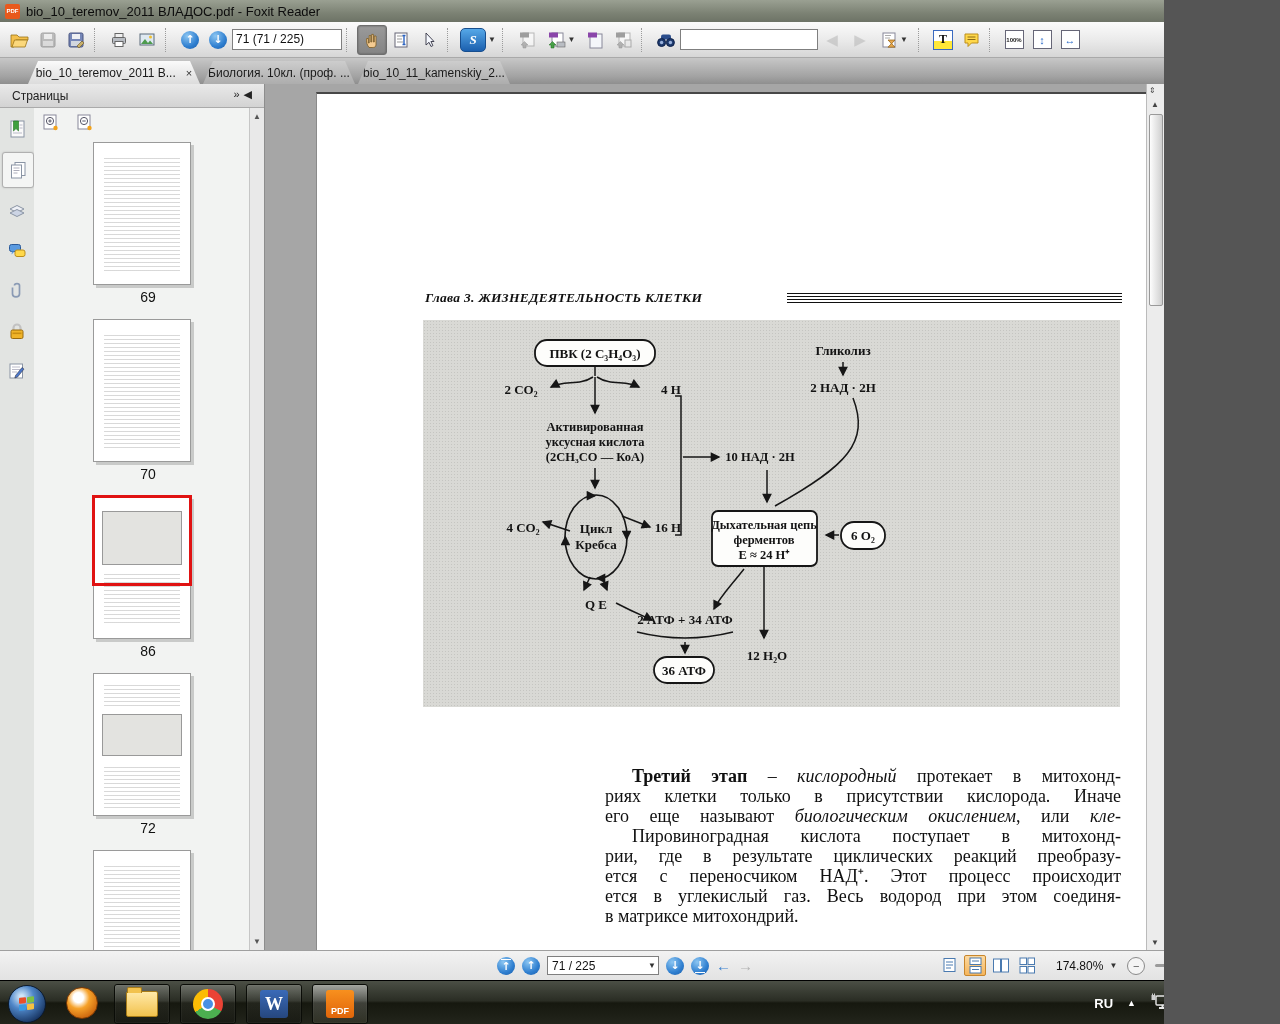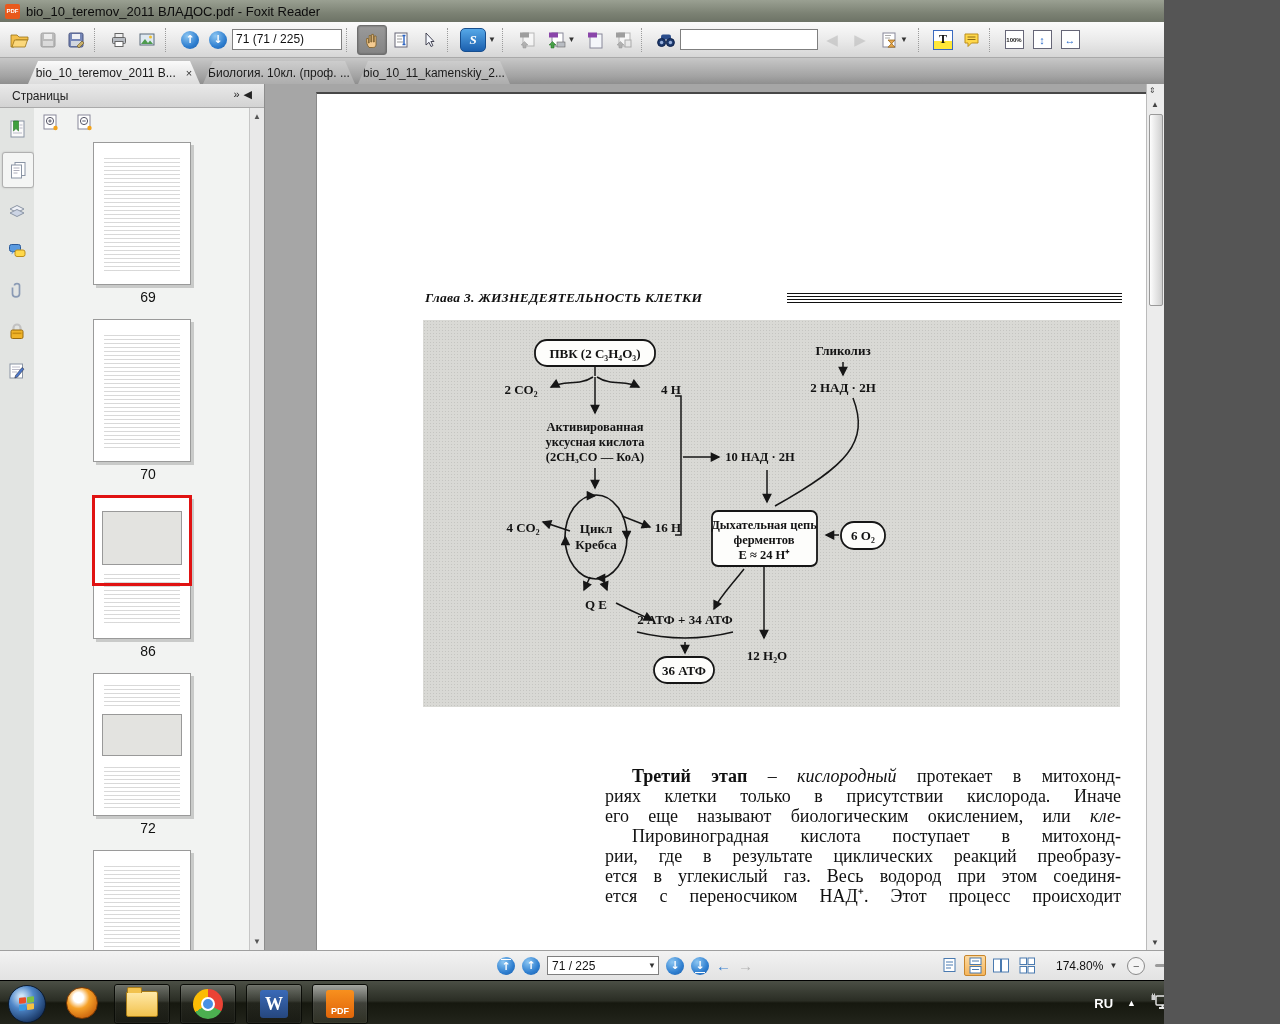--- a/index.html
+++ b/index.html
@@ -506,25 +506,26 @@
           <text x="173" y="289">Q  Е</text>
           <text x="262" y="304">2 АТФ + 34 АТФ</text>
           <text x="344" y="340">12 H₂O</text>
           <text x="261" y="355">36 АТФ</text>
         </g>
       </svg>
 
       <div class="bodytext">
           <div class="tline tindent"><span style="font-weight: bold;">Третий этап</span><span> – </span><span style="font-style: italic;">кислородный</span><span> протекает в митохонд-</span></div>
           <div class="tline"><span>риях клетки только в присутствии кислорода. Иначе</span></div>
-          <div class="tline"><span>его еще называют </span><span style="">биологическим окислением</span><span>, или </span><span style="font-style: italic;">кле-</span></div>
+          <div class="tline"><span>его еще называют </span><span style="font-style: italic;">биологическим окислением</span><span>, или </span><span style="font-style: italic;">кле-</span></div>
           <div class="tline tindent"><span>Пировиноградная кислота поступает в митохонд-</span></div>
           <div class="tline"><span>рии, где в результате циклических реакций преобразу-</span></div>
+          <div class="tline"><span>ется с переносчиком НАД⁺. Этот процесс происходит</span></div>
           <div class="tline"><span>ется в углекислый газ. Весь водород при этом соединя-</span></div>
-          <div class="tline"><span>ется с переносчиком НАД⁺. Этот процесс происходит</span></div>
+          <div class="tline tlast"><span>в матриксе митохондрий.</span></div>
         </div>
     </div>
   </div>
 
   <div class="vscroll">
     <span class="split">⇕</span>
     <span class="up">▲</span>
     <div class="vthumb"></div>
     <span class="dn">▼</span>
   </div>

